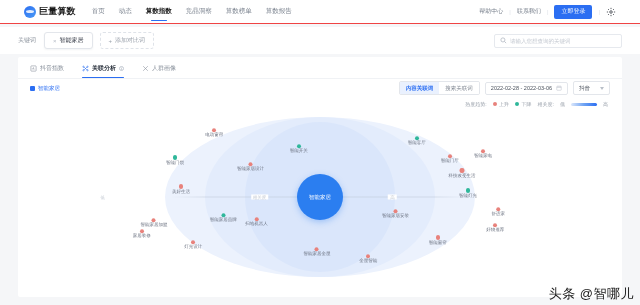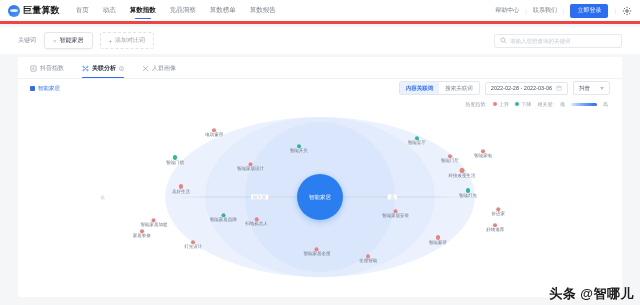--- a/index.html
+++ b/index.html
@@ -8,21 +8,21 @@
     font-family: "Liberation Sans", "DejaVu Sans", sans-serif;
     background:#f5f6f8;
     color:#333;
     -webkit-font-smoothing:antialiased;
   }
   .page { position:relative; width:640px; height:305px; background:#f5f6f8; }
 
   
   .topnav {
     height:24px; background:#ffffff; display:flex; align-items:center;
-    padding:0 8px; border-bottom:3px solid #ef4444; position:relative;
+    padding:0 24px; border-bottom:1px solid #ef4444; position:relative;
   }
   .logo-wrap { display:flex; align-items:center; gap:3px; margin-right:16px; }
   .logo-mark {
     width:12px; height:12px; border-radius:50%;
     background:linear-gradient(135deg,#2b6ef2,#4a9af5);
     position:relative; flex:none;
   }
   .logo-mark::after{
     content:""; position:absolute; left:2px; top:4px; width:8px; height:3px;
     border-radius:50%; background:#fff; opacity:.85;
@@ -189,21 +189,21 @@
     position:absolute; transform:translate(-50%,-50%); z-index:4;
     display:flex; flex-direction:column; align-items:center; gap:1px;
     cursor:pointer;
   }
   .node .dot { border-radius:50%; flex:none; }
   .node .lbl { font-size:4.5px; color:#6b7280; white-space:nowrap; line-height:1; }
 
   
   .watermark {
     position:absolute; right:6px; bottom:2px; z-index:20;
-    font-size:13px; font-weight:700; color:#1b1b1b; white-space:nowrap;
+    font-size:13px; font-weight:400; color:#1b1b1b; white-space:nowrap;
     letter-spacing:.5px;
   }
 </style>
 </head>
 <body>
 
 <div class="page">
 
   <div class="topnav">
     <div class="logo-wrap">

